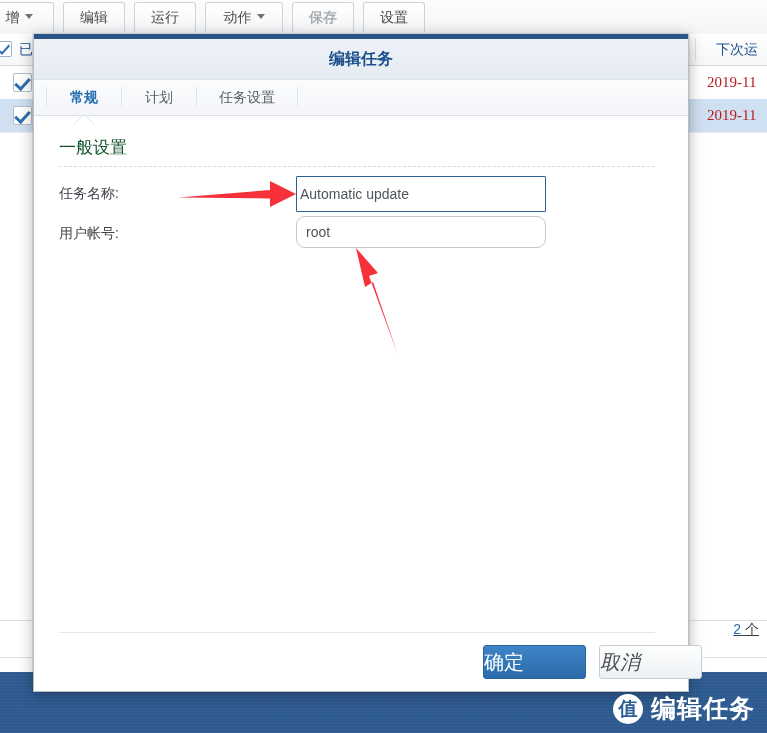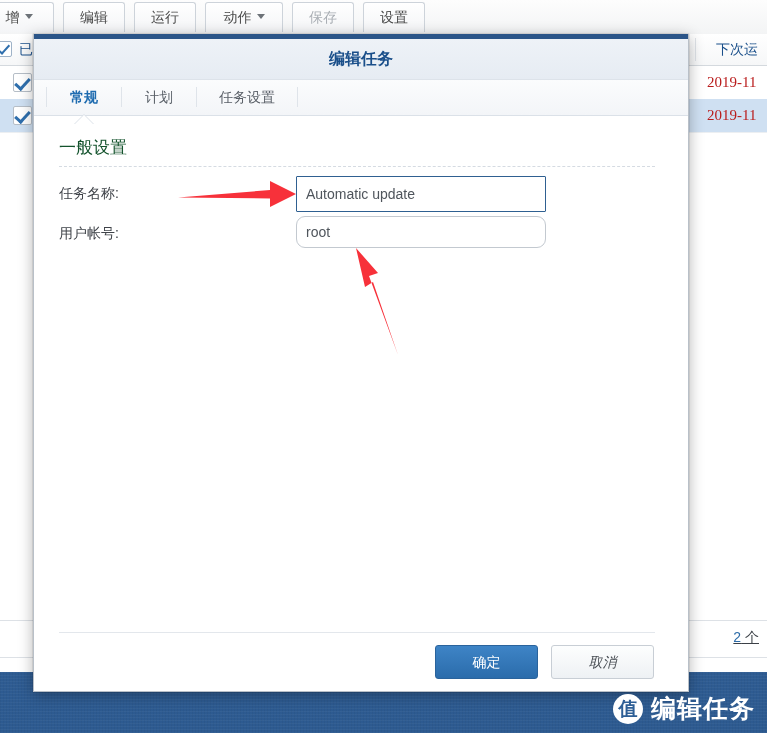--- a/index.html
+++ b/index.html
@@ -162,21 +162,21 @@
 
   .grid-footer {
     position: absolute;
     left: 0; top: 620px;
     width: 767px; height: 38px;
     border-top: 1px solid #dde1e6;
     background: #ffffff;
   }
   .footer-count {
     position: absolute;
-    right: 8px; top: 8px;
+    right: 8px; top: 0;
     font-size: 14px;
     color: #3b4046;
     white-space: nowrap;
     text-decoration: underline;
   }
   .footer-count .num { color: #2d6ca8; }
   .grid-footer-line {
     position: absolute;
     left: 0; top: 657px;
     width: 767px; height: 1px;
@@ -290,21 +290,21 @@
     color: #3f4349;
     white-space: nowrap;
   }
   .text-input {
     position: absolute;
     box-sizing: border-box;
     border: 1px solid #2f6091;
     background: #ffffff;
     height: 36px;
     line-height: 30px;
-    padding: 0 9px;
+    padding: 0 3px;
     font-size: 14px;
     color: #4f555c;
     outline: none;
     border-radius: 1px;
     font-family: "Liberation Sans", sans-serif;
   }
   .select-box {
     position: absolute;
     box-sizing: border-box;
     border: 1px solid #c3c9d0;
@@ -338,25 +338,25 @@
     width: 596px;
     height: 1px;
     background: #e3e7ec;
   }
   .dlg-btn {
     position: absolute;
     bottom: 12px;
     height: 34px;
     box-sizing: border-box;
     line-height: 32px;
-    text-align: center;
-    font-size: 14px;
+    font-size: 20px;
     border-radius: 3px;
     cursor: pointer;
     white-space: nowrap;
+    margin-left: 48px;
   }
   .dlg-btn.primary {
     background: linear-gradient(180deg,#3e84c6 0%, #2b6cab 100%);
     border: 1px solid #2a639c;
     color: #ffffff;
   }
   .dlg-btn.secondary {
     background: linear-gradient(180deg,#fdfefe 0%, #eef1f4 100%);
     border: 1px solid #c8ced5;
     color: #4a4f55;
@@ -408,21 +408,21 @@
     </div>
     <div class="tb-btn" style="left:63px;width:62px;">
       <span>编辑</span>
     </div>
     <div class="tb-btn" style="left:134px;width:62px;">
       <span>运行</span>
     </div>
     <div class="tb-btn" style="left:205px;width:78px;">
       <span>动作</span><i class="tb-caret"></i>
     </div>
-    <div class="tb-btn disabled" style="left:292px;width:62px;">
+    <div class="tb-btn disabled" style="left:292px;width:62px;font-weight:bold;">
       <span>保存</span>
     </div>
     <div class="tb-btn" style="left:363px;width:62px;">
       <span>设置</span>
     </div>
   </div>
 
   <div class="grid-header">
     <div class="hdr-check"></div>
     <div class="gh-cell" style="left:19px;width:30px;">已启</div>

